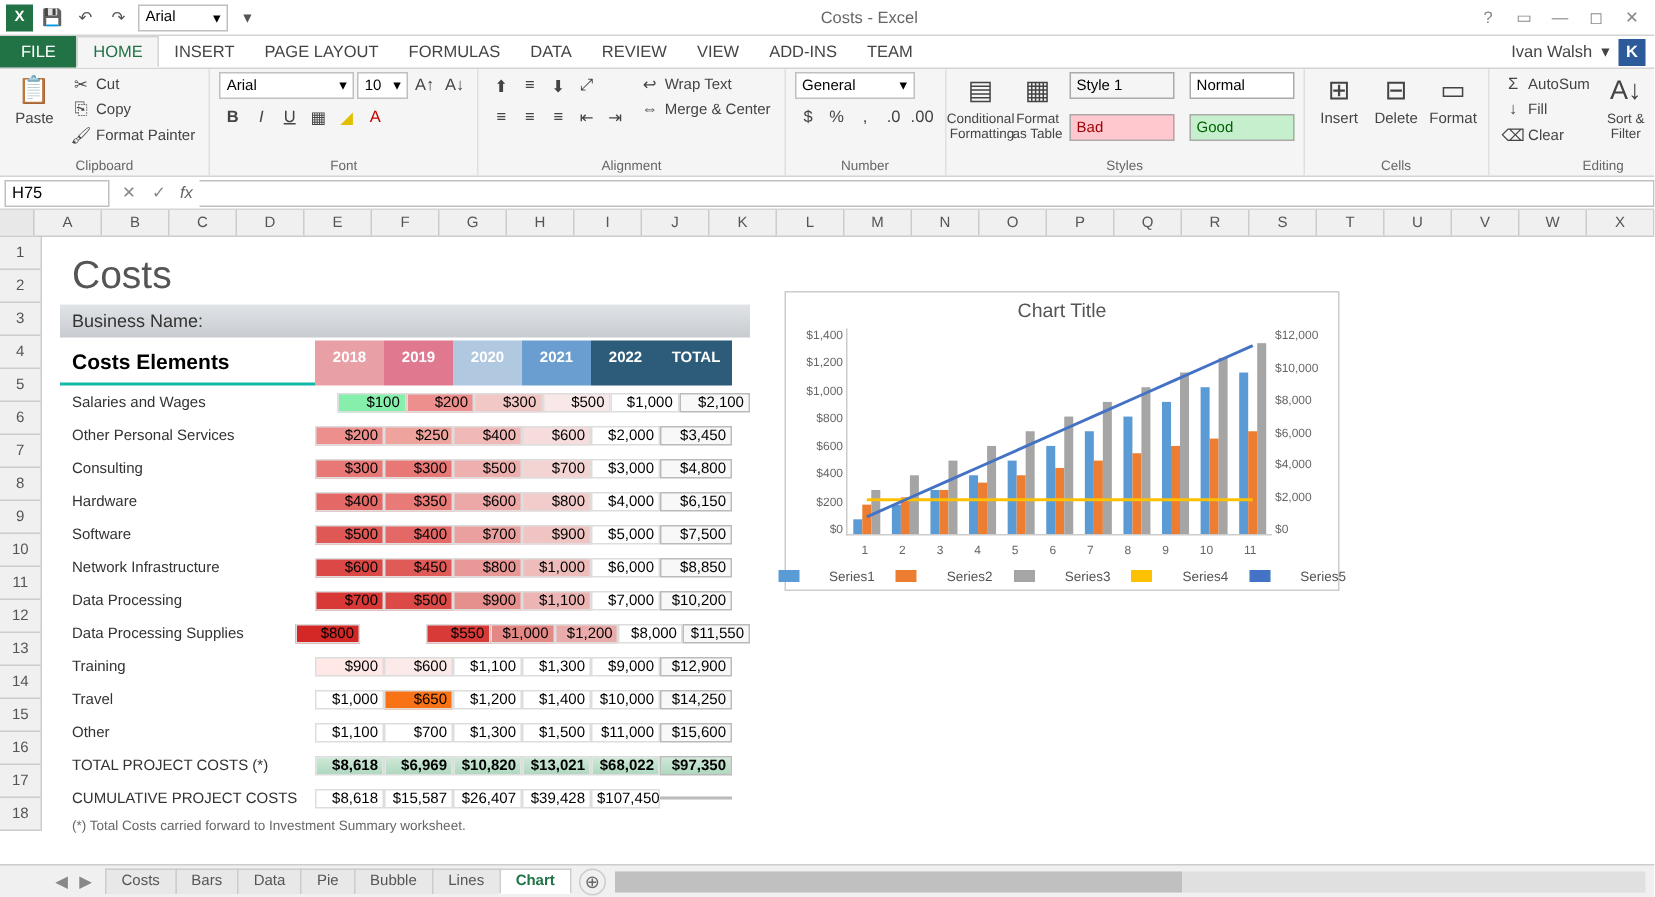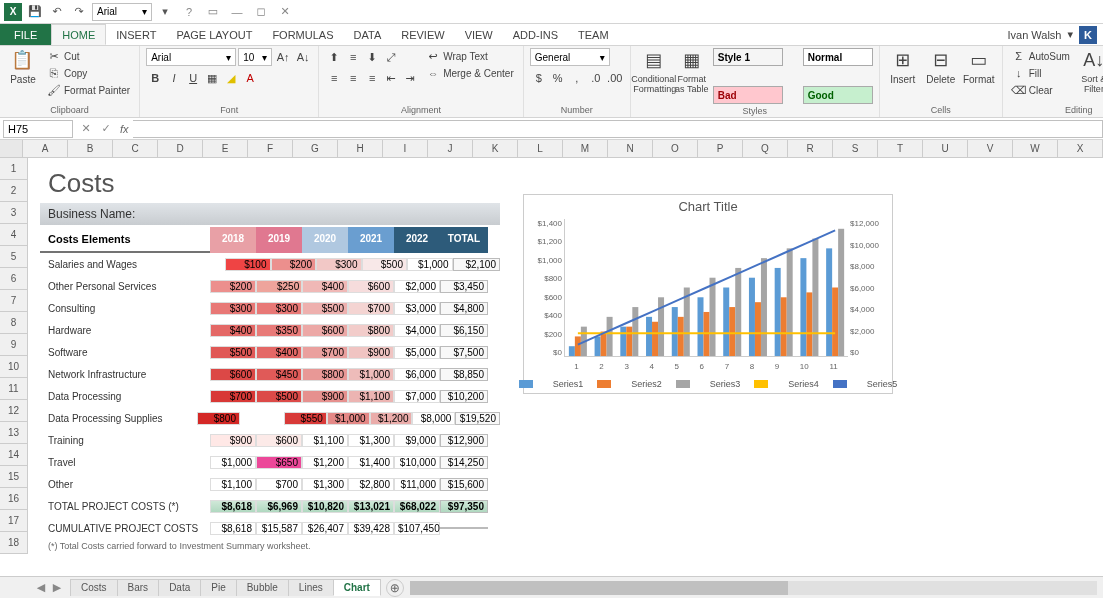--- a/index.html
+++ b/index.html
@@ -29,21 +29,21 @@
 .ribbon-group-label { font-size: 9px; color: #666; text-align: center; margin-top: auto; padding-top: 2px; }
 .ribbon-content { flex: 1; display: flex; align-items: flex-start; gap: 4px; }
 .rb-col { display: flex; flex-direction: column; gap: 1px; }
 .rb-btn { display: flex; align-items: center; gap: 3px; padding: 1px 3px; font-size: 10px; color: #444; cursor: pointer; white-space: nowrap; }
 .rb-ico { width: 14px; height: 14px; display: inline-flex; align-items: center; justify-content: center; font-size: 11px; }
 .rb-big { width: 34px; display: flex; flex-direction: column; align-items: center; gap: 2px; font-size: 10px; color: #444; cursor: pointer; }
 .rb-big .big-ico { width: 24px; height: 24px; display: flex; align-items: center; justify-content: center; font-size: 18px; }
 .dd-box { border: 1px solid #c0c0c0; background: #fff; height: 18px; padding: 0 4px; font-size: 10px; display: flex; align-items: center; justify-content: space-between; gap: 4px; }
 .btn-row { display: flex; gap: 1px; }
 .mini-btn { width: 18px; height: 18px; border: 1px solid transparent; display: flex; align-items: center; justify-content: center; font-size: 11px; color: #444; cursor: pointer; }
-.styles-gallery { display: grid; grid-template-columns: 70px 70px; grid-template-rows: 18px 18px; gap: 20px; font-weight: bold; }
+.styles-gallery { display: grid; grid-template-columns: 70px 70px; grid-template-rows: 18px 18px; gap: 10px; }
 .style-cell { border: 1px solid #aaa; font-size: 10px; display: flex; align-items: center; padding: 0 4px; }
 .style-normal { background: #fff; }
 .style-bad { background: #ffc7ce; color: #9c0006; }
 .style-good { background: #c6efce; color: #006100; }
 
 
 .formula-bar { height: 22px; border-bottom: 1px solid #d4d4d4; display: flex; align-items: center; background: #fff; }
 .name-box { width: 70px; border: 1px solid #c0c0c0; height: 18px; margin: 0 3px; padding: 0 4px; font-size: 11px; display: flex; align-items: center; }
 .fb-btn { width: 20px; height: 18px; display: flex; align-items: center; justify-content: center; color: #888; cursor: pointer; }
 .fx-label { font-style: italic; font-size: 11px; color: #666; padding: 0 4px; }
@@ -58,21 +58,21 @@
 .grid { position: relative; height: 418px; overflow: hidden; background: #fff; }
 .row-headers { position: absolute; left: 0; top: 0; width: 28px; background: #f0f0f0; border-right: 1px solid #ccc; }
 .row-h { height: 22px; text-align: center; font-size: 10px; color: #555; line-height: 22px; border-bottom: 1px solid #ccc; cursor: pointer; }
 .sheet { position: absolute; left: 28px; top: 0; right: 0; bottom: 0; }
 
 
 .costs { position: absolute; left: 12px; top: 8px; width: 460px; }
 .costs-title { font-size: 26px; font-weight: 300; color: #555; padding: 2px 8px; }
 .biz-row { background: linear-gradient(#e0e4e8,#c8ccd0); padding: 4px 8px; font-size: 12px; color: #333; margin-top: 2px; }
 .hdr-row { display: flex; margin-top: 2px; }
-.hdr-label { width: 170px; font-size: 11px; font-weight: bold; padding: 6px 8px; border-bottom: 2px solid #737373; }
+.hdr-label { width: 170px; font-size: 14px; font-weight: bold; padding: 6px 8px; border-bottom: 2px solid #14b8a6; }
 .hdr-cell { width: 46px; text-align: center; font-size: 10px; font-weight: bold; color: #fff; padding: 6px 2px; }
 .hdr-total { width: 48px; background: #2d5b7a; }
 .data-row { display: flex; height: 22px; align-items: center; }
 .row-label { width: 170px; font-size: 10px; padding: 0 8px; color: #333; }
 .data-cell { width: 46px; text-align: right; font-size: 10px; padding: 0 3px; border: 1px solid #ddd; }
 .total-cell { width: 48px; text-align: right; font-size: 10px; padding: 0 3px; border: 1px solid #bbb; background: #f8f8f8; }
 .total-row .data-cell, .total-row .total-cell { background: linear-gradient(#d0e8d8,#b0d8c0); font-weight: bold; }
 .total-row .row-label { font-size: 10px; }
 .cum-row .row-label { font-size: 10px; }
 .footnote { font-size: 9px; color: #666; padding: 2px 8px; }
@@ -106,20 +106,21 @@
     <div class="xl-icon">X</div>
     <div class="qat-btn">💾</div>
     <div class="qat-btn">↶</div>
     <div class="qat-btn">↷</div>
     <div class="font-dd">
         <span>Arial</span>
         <span>▾</span>
       </div>
     <div class="qat-btn">▾</div>
   </div>
+  <div class="title-center">Costs - Excel</div>
   <div class="win-controls">
     <div class="win-btn">?</div>
     <div class="win-btn">▭</div>
     <div class="win-btn">—</div>
     <div class="win-btn">◻</div>
     <div class="win-btn">✕</div>
   </div>
 </div>
 
 <div class="tabs">
@@ -380,21 +381,21 @@
             <div class="hdr-cell" style="background: rgb(224, 120, 144);">2019</div>
             <div class="hdr-cell" style="background: rgb(176, 200, 224);">2020</div>
             <div class="hdr-cell" style="background: rgb(106, 158, 208);">2021</div>
             <div class="hdr-cell" style="background: rgb(45, 91, 122);">2022</div>
           </div>
         <div class="hdr-cell hdr-total">TOTAL</div>
       </div>
       <div id="data-rows">
           <div class="data-row">
             <div class="row-label">Salaries and Wages</div>
-            <div class="data-cell" style="background: #ef4444; margin-left: 17px;">$100</div>
+            <div class="data-cell" style="background: #86efac; margin-left: 17px;">$100</div>
             <div class="data-cell" style="background: rgb(236, 143, 141);">$200</div>
             <div class="data-cell" style="background: rgb(242, 200, 198);">$300</div>
             <div class="data-cell" style="background: rgb(248, 232, 232);">$500</div>
             <div class="data-cell" style="background: rgb(255, 255, 255);">$1,000</div>
             <div class="total-cell">$2,100</div>
           </div>
           <div class="data-row">
             <div class="row-label">Other Personal Services</div>
             <div class="data-cell" style="background: rgb(236, 143, 141);">$200</div>
             <div class="data-cell" style="background: rgb(238, 164, 156); padding-left: 20px;">$250</div>
@@ -448,46 +449,46 @@
             <div class="data-cell" style="background: rgb(255, 255, 255);">$7,000</div>
             <div class="total-cell">$10,200</div>
           </div>
           <div class="data-row">
             <div class="row-label">Data Processing Supplies</div>
             <div class="data-cell" style="background: rgb(212, 40, 38);">$800</div>
             <div class="data-cell" style="background: rgb(216, 58, 56); margin-left: 44px;">$550</div>
             <div class="data-cell" style="background: rgb(228, 136, 134);">$1,000</div>
             <div class="data-cell" style="background: rgb(234, 172, 170);">$1,200</div>
             <div class="data-cell" style="background: rgb(255, 255, 255);">$8,000</div>
-            <div class="total-cell">$19,520</div>
+            <div class="total-cell">$11,550</div>
           </div>
           <div class="data-row">
             <div class="row-label">Training</div>
             <div class="data-cell" style="background: rgb(255, 232, 230);">$900</div>
             <div class="data-cell" style="background: rgb(252, 234, 232);">$600</div>
             <div class="data-cell" style="background: rgb(255, 255, 255);">$1,100</div>
             <div class="data-cell" style="background: rgb(255, 255, 255);">$1,300</div>
             <div class="data-cell" style="background: rgb(255, 255, 255);">$9,000</div>
             <div class="total-cell">$12,900</div>
           </div>
           <div class="data-row">
             <div class="row-label">Travel</div>
             <div class="data-cell" style="background: rgb(255, 255, 255);">$1,000</div>
-            <div class="data-cell" style="background: #ec4899; padding-left: 14px;">$650</div>
+            <div class="data-cell" style="background: #f97316; padding-left: 14px;">$650</div>
             <div class="data-cell" style="background: rgb(255, 255, 255);">$1,200</div>
             <div class="data-cell" style="background: rgb(255, 255, 255);">$1,400</div>
             <div class="data-cell" style="background: rgb(255, 255, 255);">$10,000</div>
             <div class="total-cell">$14,250</div>
           </div>
           <div class="data-row">
             <div class="row-label">Other</div>
             <div class="data-cell" style="background: rgb(255, 255, 255);">$1,100</div>
             <div class="data-cell" style="background: rgb(255, 255, 255);">$700</div>
             <div class="data-cell" style="background: rgb(255, 255, 255);">$1,300</div>
-            <div class="data-cell" style="background: rgb(255, 255, 255);">$2,800</div>
+            <div class="data-cell" style="background: rgb(255, 255, 255);">$1,500</div>
             <div class="data-cell" style="background: rgb(255, 255, 255);">$11,000</div>
             <div class="total-cell">$15,600</div>
           </div>
         </div>
       <div class="data-row total-row">
         <div class="row-label">TOTAL PROJECT COSTS  (*)</div>
         <div id="total-cells" style="display:flex">
             <div class="data-cell">$8,618</div>
             <div class="data-cell">$6,969</div>
             <div class="data-cell">$10,820</div>

